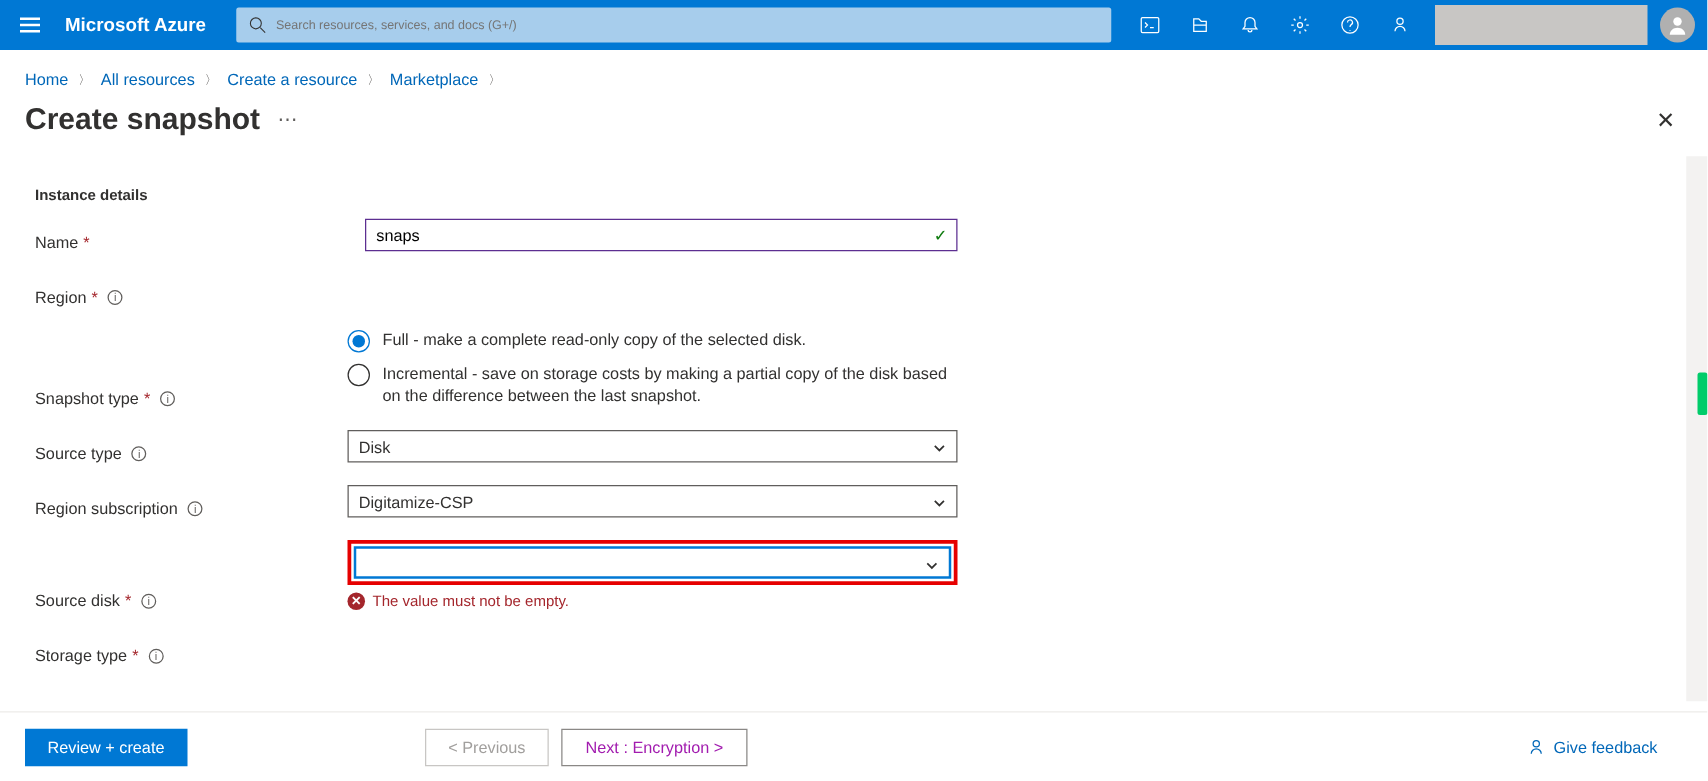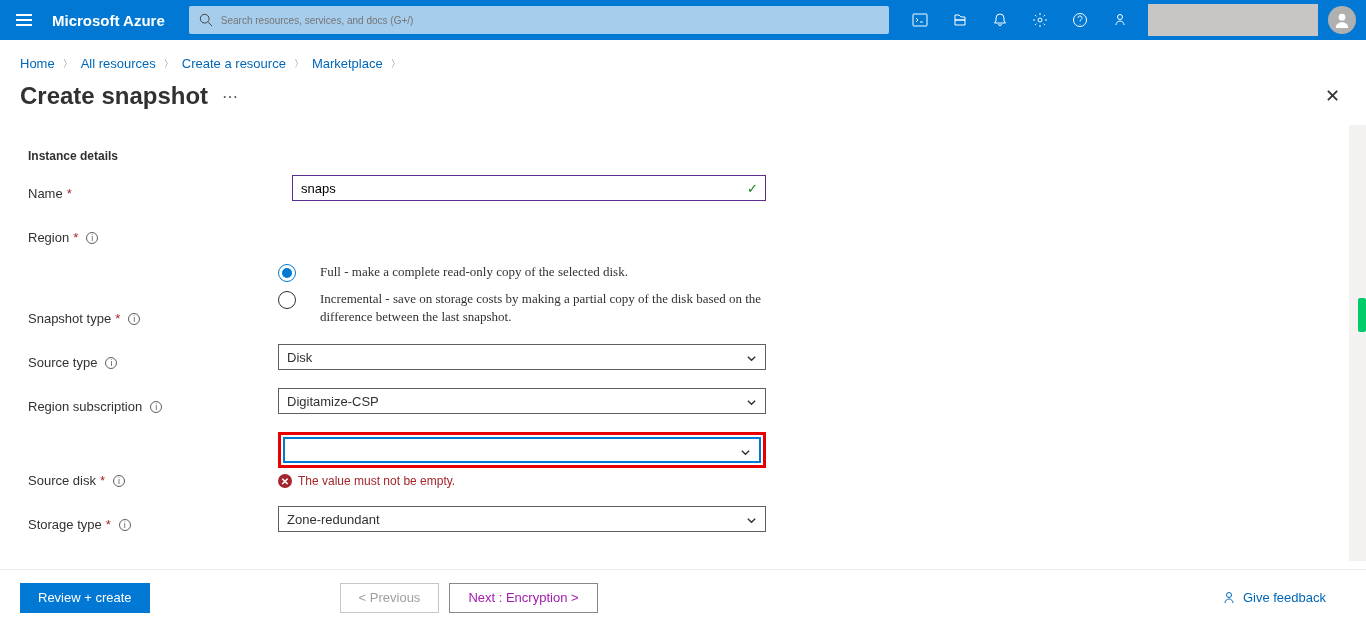--- a/index.html
+++ b/index.html
@@ -49,21 +49,21 @@
 .select { width: 100%; height: 26px; border: 1px solid #605e5c; padding: 0 24px 0 8px; font-size: 13px; background: #fff; display: flex; align-items: center; position: relative; cursor: pointer; }
 .select .chev { position: absolute; right: 8px; top: 7px; }
 .chev svg{width:11px;height:11px;stroke:#323130;fill:none;stroke-width:1.5;}
 
 .select.error { border: 2px solid #0078d4; }
 .error-wrap { border: 3px solid #e60000; padding: 2px; display:inline-block; }
 .error-msg { display: flex; align-items: center; gap: 6px; margin-top: 6px; color: #a4262c; font-size: 12px; }
 .error-msg .err-icon { width: 14px; height: 14px; background: #a4262c; border-radius: 50%; color: #fff; display: flex; align-items: center; justify-content: center; font-size: 10px; font-weight: bold; }
 
 .radio-group { display: flex; flex-direction: column; gap: 8px; width: 488px; }
-.radio-item { display: flex; align-items: flex-start; gap: 24px; cursor: pointer; font-family: Liberation Serif, serif; }
+.radio-item { display: flex; align-items: flex-start; gap: 10px; cursor: pointer; }
 .radio-circle { width: 18px; height: 18px; border: 1px solid #323130; border-radius: 50%; display: flex; align-items: center; justify-content: center; flex-shrink: 0; margin-top: 1px; }
 .radio-circle.sel { border-color: #0078d4; }
 .radio-circle.sel::after { content: ""; width: 10px; height: 10px; background: #0078d4; border-radius: 50%; }
 .radio-label { font-size: 13px; line-height: 18px; max-width: 456px; }
 
 
 .scroll-track { position: absolute; right: 0; top: 125px; bottom: 64px; width: 17px; background: #f3f2f1; }
 .scroll-accent { position: absolute; right: 0; top: 298px; width: 8px; height: 34px; background: #00cc6a; border-radius: 2px; }
 
 
@@ -248,28 +248,20 @@
         <span>The value must not be empty.</span>
       </div>
     </div>
   </div>
 
   <div class="form-row">
     <div class="form-label">
       <span>Storage type</span>
       <span class="req">*</span>
       <span class="info-icon">i</span>
-    </div>
-    <div class="form-control">
-      <div class="select">
-        <span>Zone-redundant</span>
-        <span class="chev"><svg viewBox="0 0 12 12">
-              <path d="M2 4l4 4 4-4"></path>
-            </svg></span>
-      </div>
     </div>
   </div>
 </div>
 
 <div class="scroll-track"></div>
 <div class="scroll-accent"></div>
 
 <div class="footer">
   <button class="btn-primary">Review + create</button>
   <button class="btn-default disabled prev">&lt; Previous</button>

